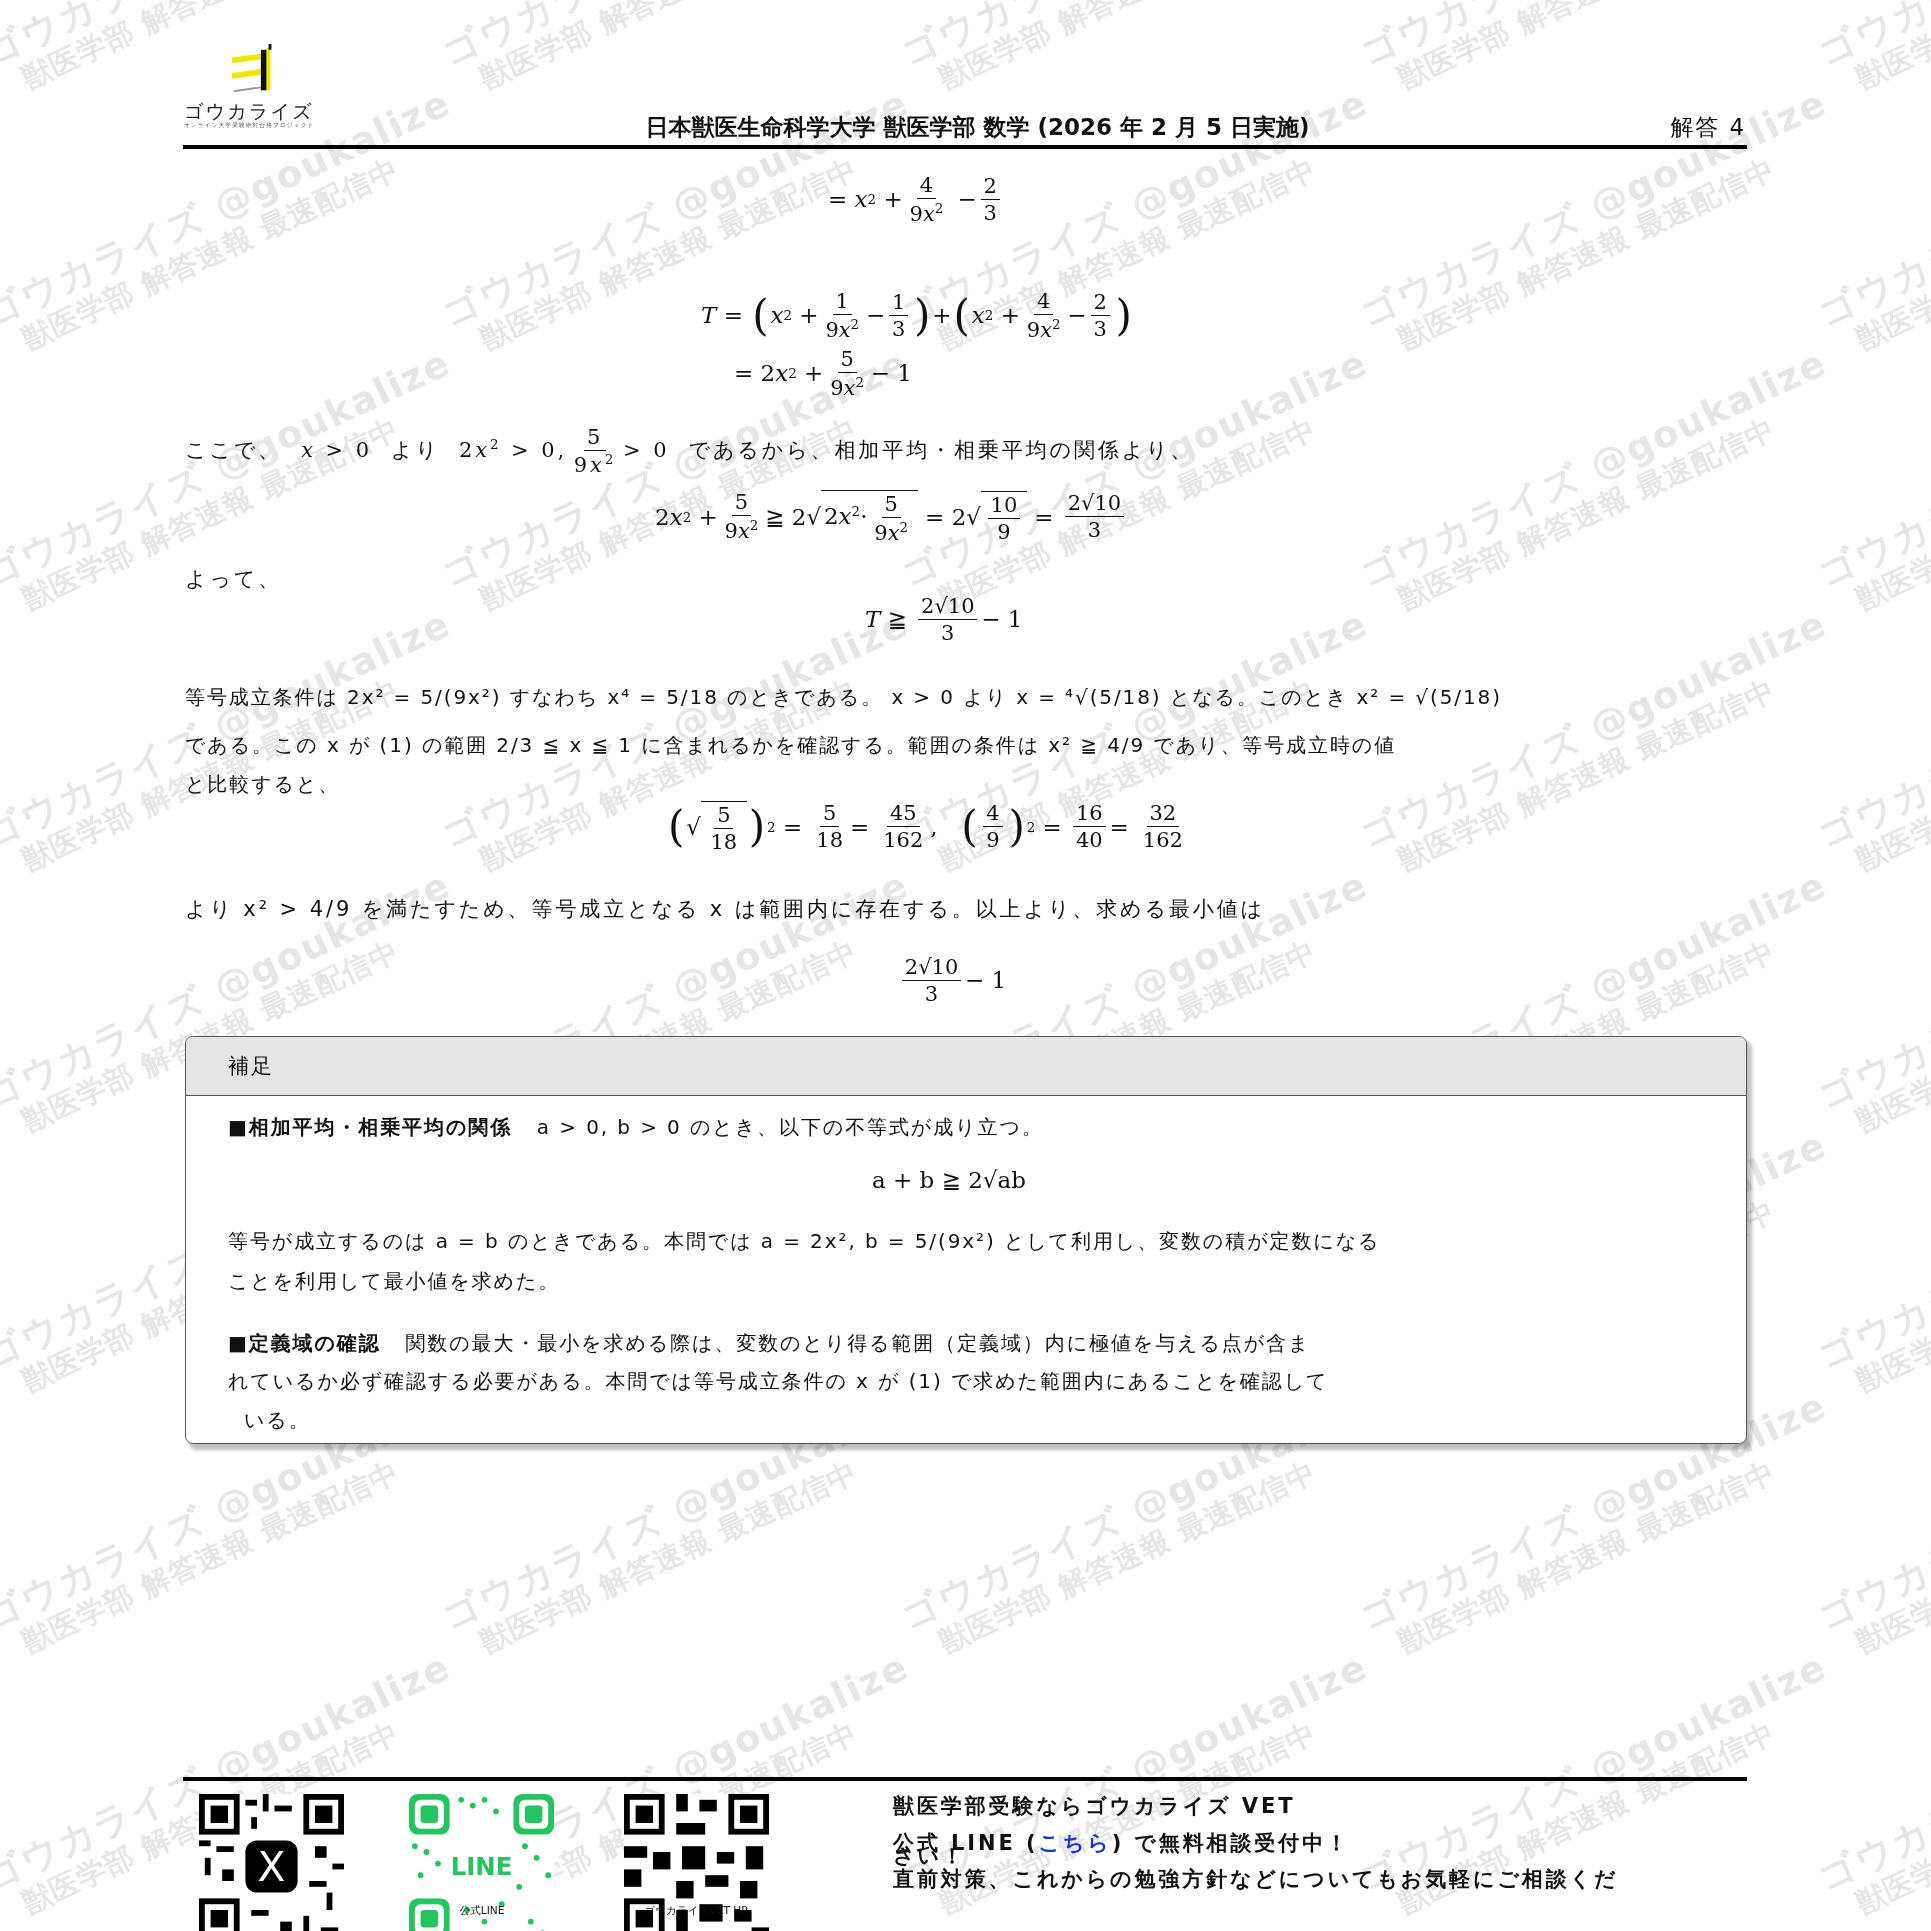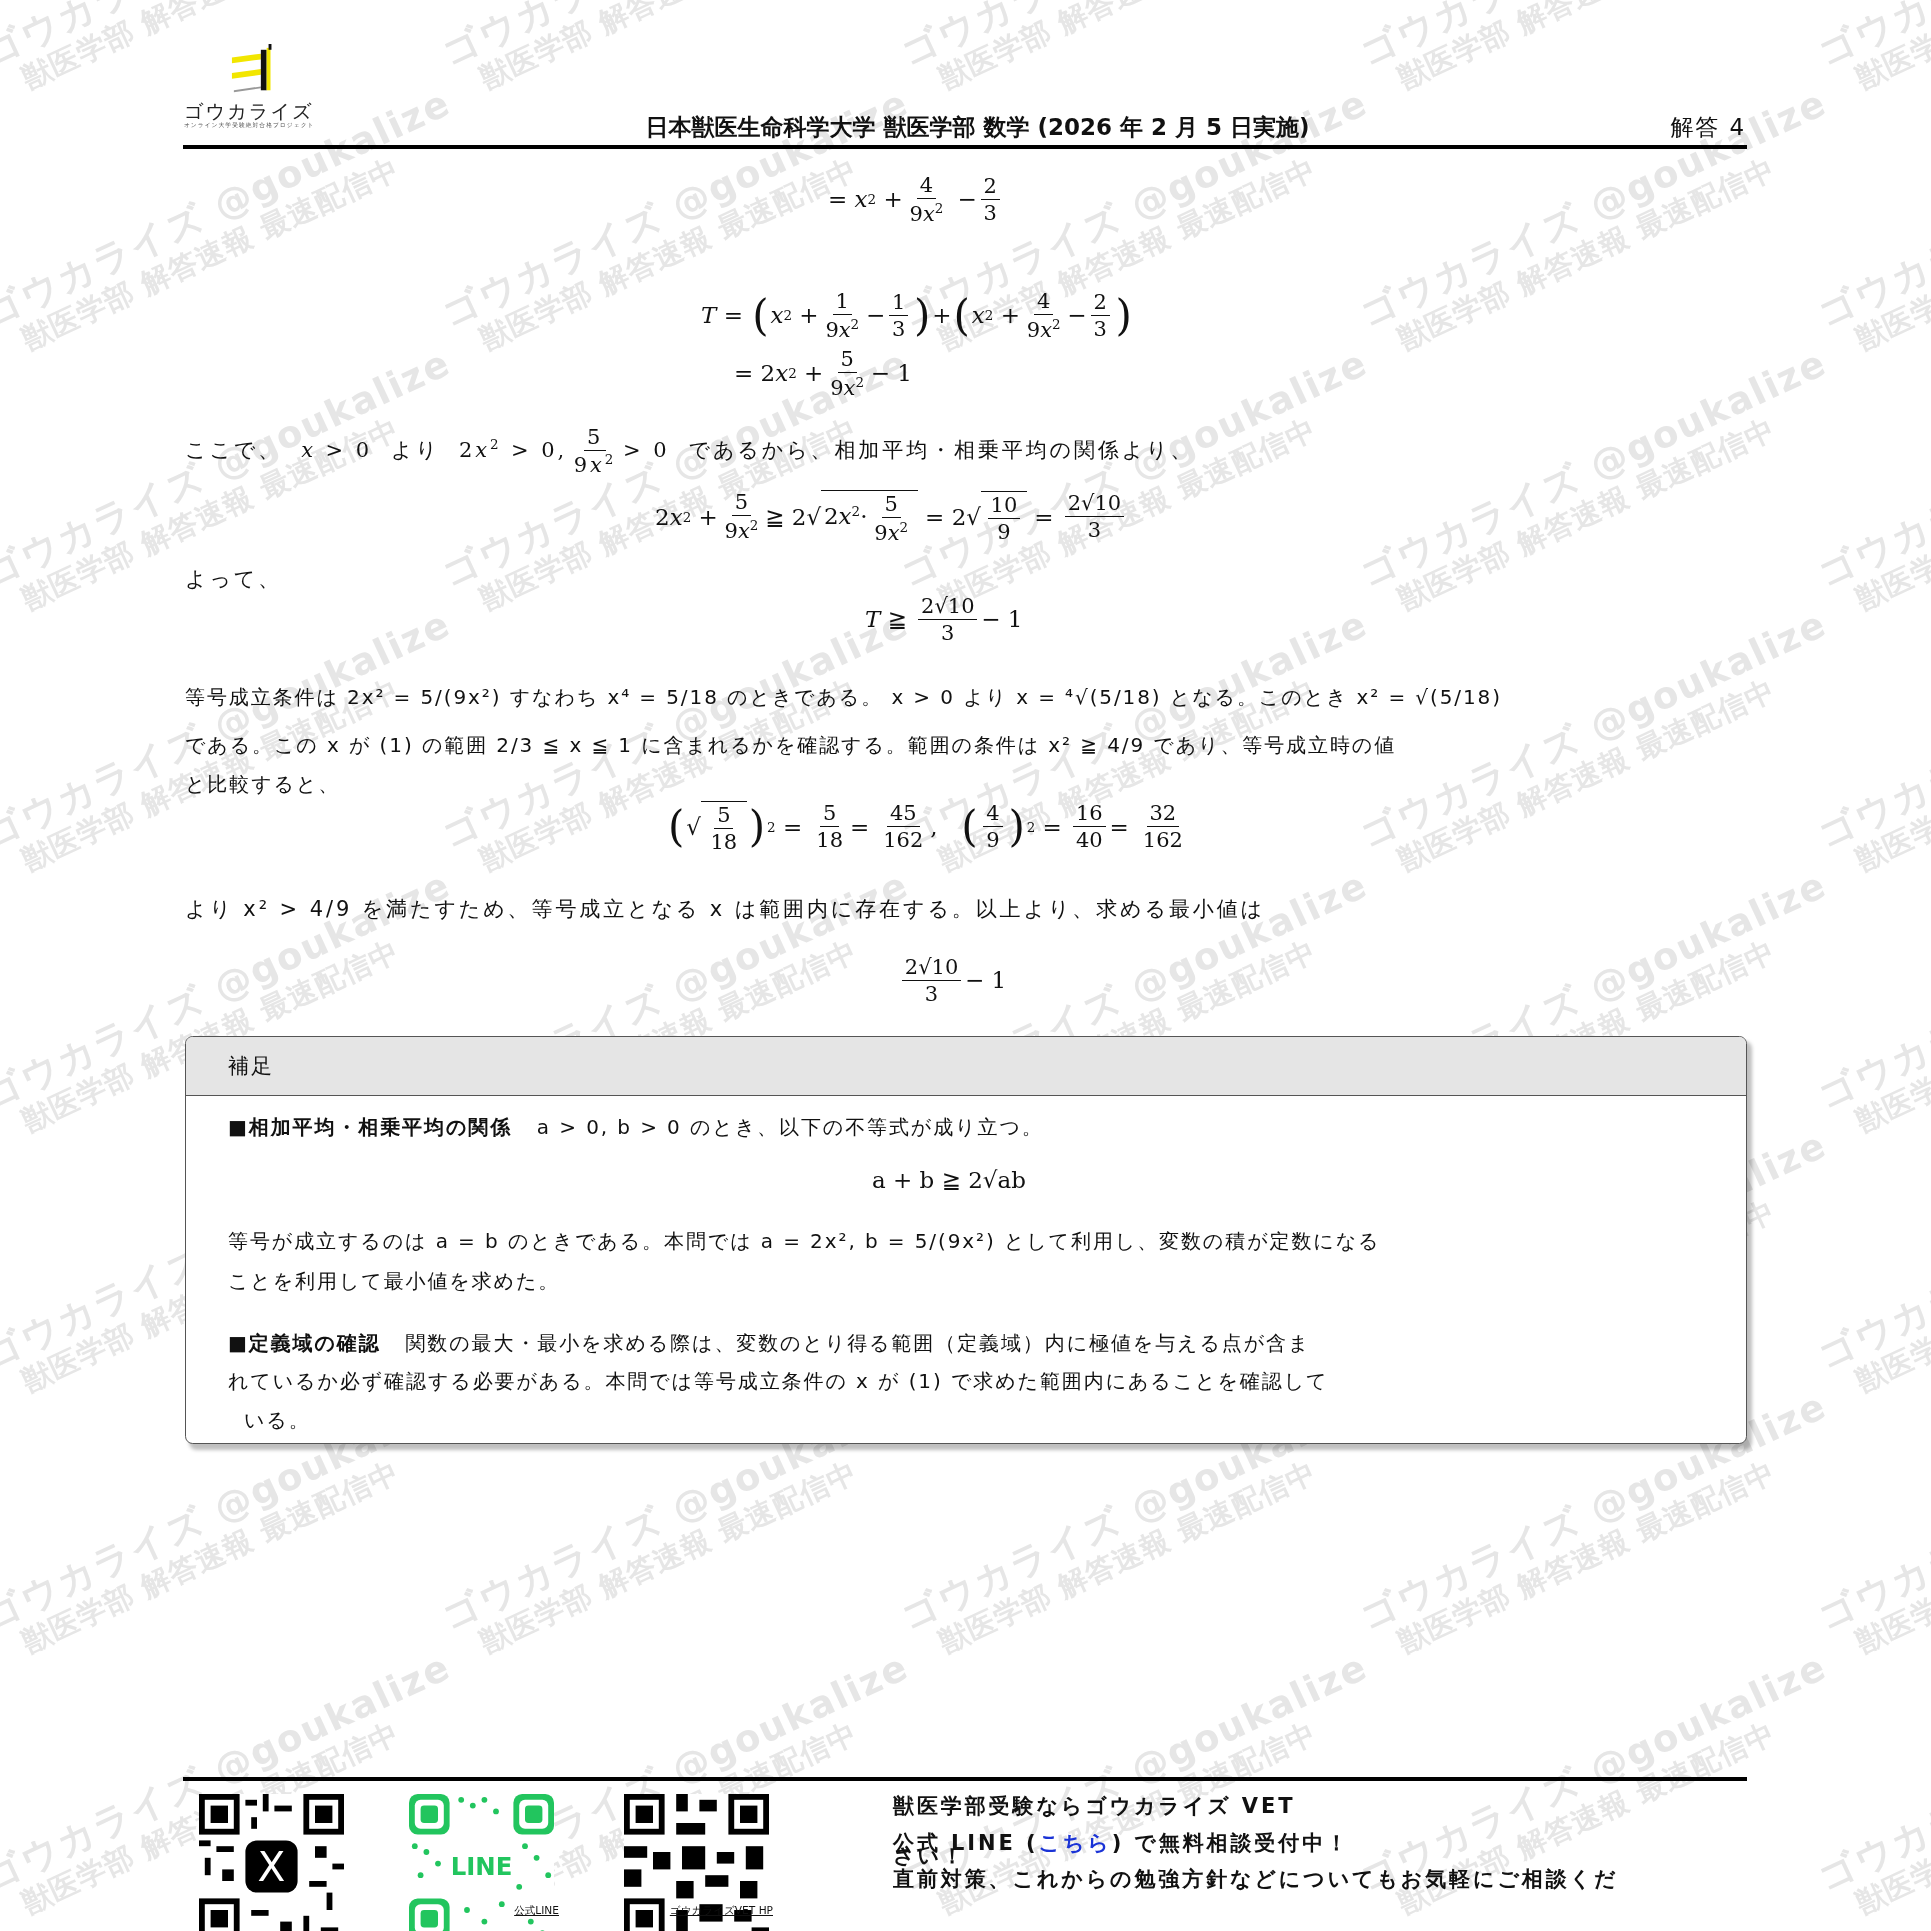--- a/index.html
+++ b/index.html
@@ -36,21 +36,21 @@
     sup { font-size: 13.5px; }
     .box { position: absolute; left: 185px; top: 1036px; width: 1560px; height: 406px;
       border: 1.9px solid #555; border-radius: 7.7px; background: #fff;
       box-shadow: 4.8px 5.8px 3.9px rgba(0,0,0,0.25); overflow: hidden; }
     .box-head { height: 58px; background: #e5e5e5; border-bottom: 1.9px solid #555; font-size: 21px; line-height: 58px; padding-left: 42px; letter-spacing: 1.9px; }
     .box-body { position: relative; }
     .box .txt { left: 42px; }
     .bold { font-weight: bold; }
     .foot-rule { position: absolute; left: 183px; top: 1777px; width: 1564px; height: 3.9px; background: #000; }
     .qr { position: absolute; top: 1794px; width: 145px; height: 145px; }
-    .qr-label { position: absolute; top: 1904px; font-size: 10.6px; text-align: right; width: 154px; text-decoration: underline; }
+    .qr-label { position: absolute; top: 1904px; font-size: 10.6px; text-align: center; width: 154px; }
     .foot-txt { position: absolute; left: 893px; font-size: 21px; font-weight: bold; letter-spacing: 2.9px; white-space: nowrap; }
     .link { color: #1a33d6; }
   </style>
 </head>
 <body>
 
 <div class="wm-layer" id="wm">
     <div class="wm" style="left: 9.7px; top: 29px;">
       <div class="l1">ゴウカライズ @goukalize</div>
       <div class="l2">獣医学部 解答速報 最速配信中</div>

